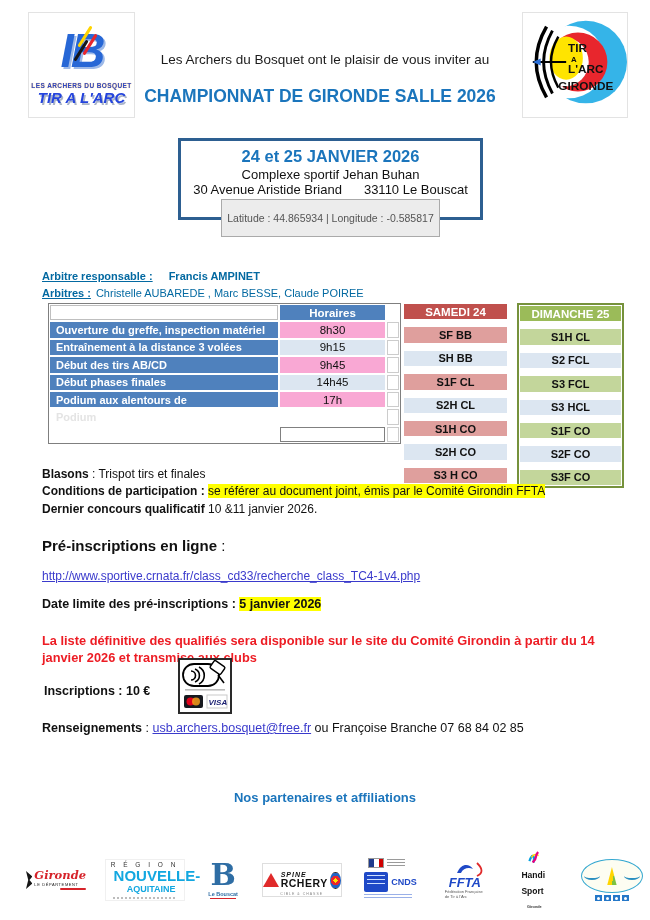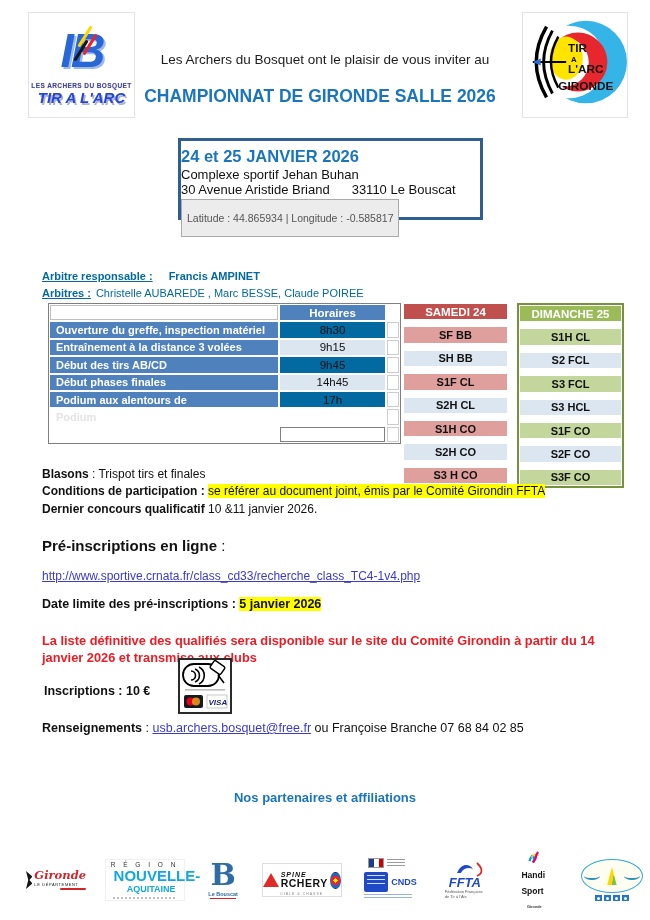--- a/index.html
+++ b/index.html
@@ -27,21 +27,21 @@
   .a2 { background:#e8262d; right:1px; top:18px; }
   .a3 { background:#16161a; right:10px; top:24px; }
   .ib-band { font-size:6.5px; font-weight:bold; color:#2b48c8; letter-spacing:0.4px; margin-top:5px;
     text-shadow:0 0 1px #ffb347; white-space:nowrap; }
   .ib-tag { font-size:15px; font-weight:900; font-style:italic; color:#2444dd; text-shadow:1.5px 1.5px 0 #aab4c8; }
 
   .logo-right { position:absolute; left:522px; top:12px; width:106px; height:106px; border:1px solid #e3e3e3; background:#fff; }
 
   
   .date-box { position:absolute; left:178px; top:138px; width:305px; height:82px; border:3px solid #2d5f91;
-    background:#fff; text-align:left; padding-top:6px; }
+    background:#fff; text-align:center; padding-top:6px; }
   .date-title { font-size:16.5px; font-weight:800; color:#1b75bc; }
   .venue { font-size:13px; color:#111; margin-top:1px; }
   .addr { font-size:13px; color:#111; }
   .addr-city { margin-left:22px; }
   .coords { display:inline-block; margin-top:2px; font-size:10.5px; color:#555;
     background:#ececec; border:1px solid #aaa; padding:12px 5px; }
 
   
   .officials { position:absolute; left:42px; top:268px; font-size:11px; line-height:17px; color:#0369a1; }
   .off-name { margin-left:16px; }
@@ -50,21 +50,21 @@
   
   .sched { position:absolute; left:48px; top:303px; width:580px; height:142px; }
   .cell { display:flex; align-items:center; justify-content:center; font-size:11px; color:#111; }
   .sched-left { position:absolute; left:0; top:0; display:grid;
     grid-template-columns:228px 105px 12px; grid-auto-rows:15.4px; gap:2px;
     border:1px solid #7f7f7f; background:#fff; padding:1px; }
   .lbl { justify-content:flex-start; padding-left:6px; background:#4f81bd; color:#fff; font-weight:bold; }
   .lbl-h { background:#fff; border:1px solid #bfbfbf; }
   .hor-h { background:#4f81bd; color:#fff; font-weight:bold; font-size:11.5px; }
   .time { background:#dce6f1; font-size:11.5px; }
-  .time-dk { background:#0369a1; }
+  .time-dk { background:#f9a8d4; }
   .time-none { background:#fff; }
   .time-bordered { background:#fff; border:1px solid #808080; }
   .gapc { background:#fff; border:1px solid #cccccc; }
   .gap-h { background:#fff; }
   .lbl-pale { background:#fff; color:#e4e4e4; font-weight:bold; justify-content:flex-start; padding-left:6px; }
   .lbl-blank { background:#fff; }
 
   .sched-col { position:absolute; top:0; display:grid; grid-auto-rows:15.4px; gap:8px; background:#fff; padding:1px; }
   .sat { left:355px; grid-template-columns:103px; }
   .sun { left:469px; grid-template-columns:101px; border:2px solid #76923c; }

